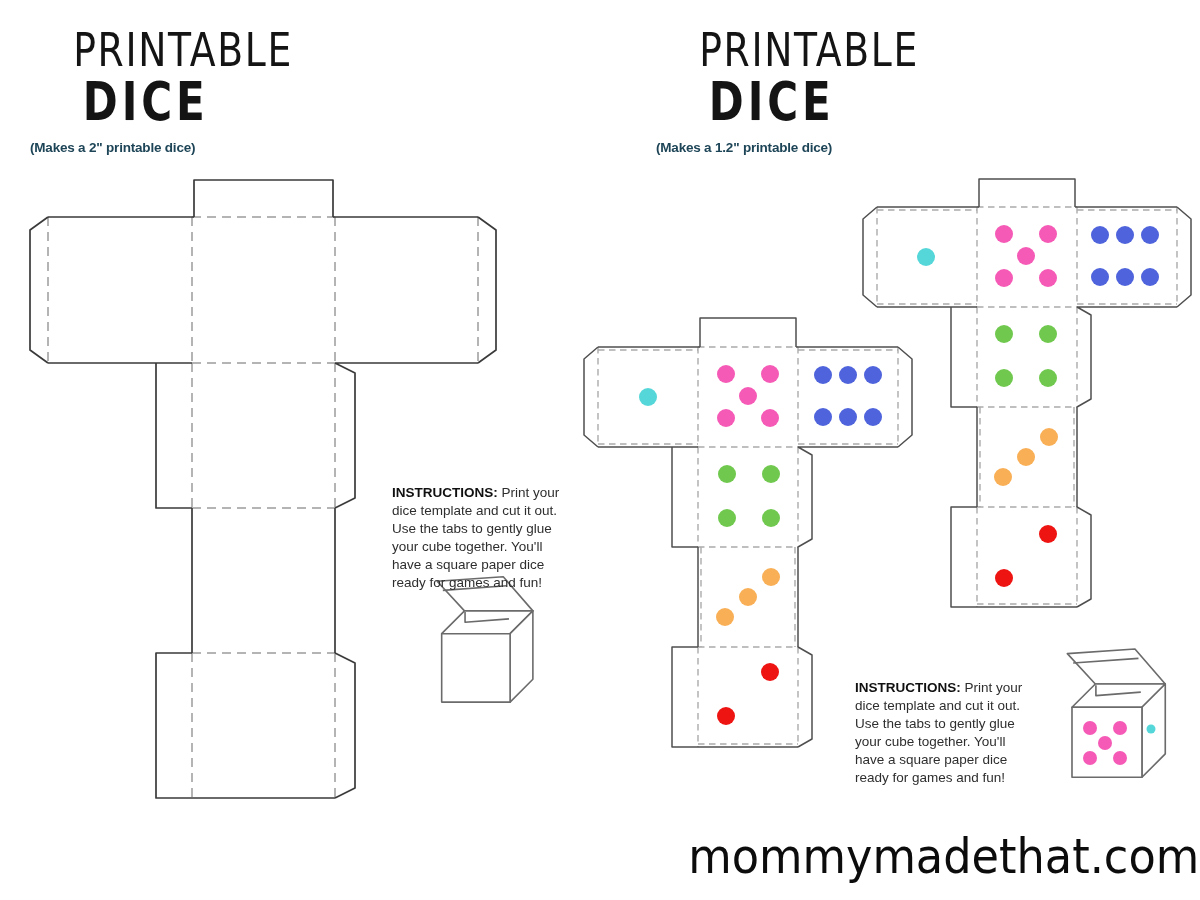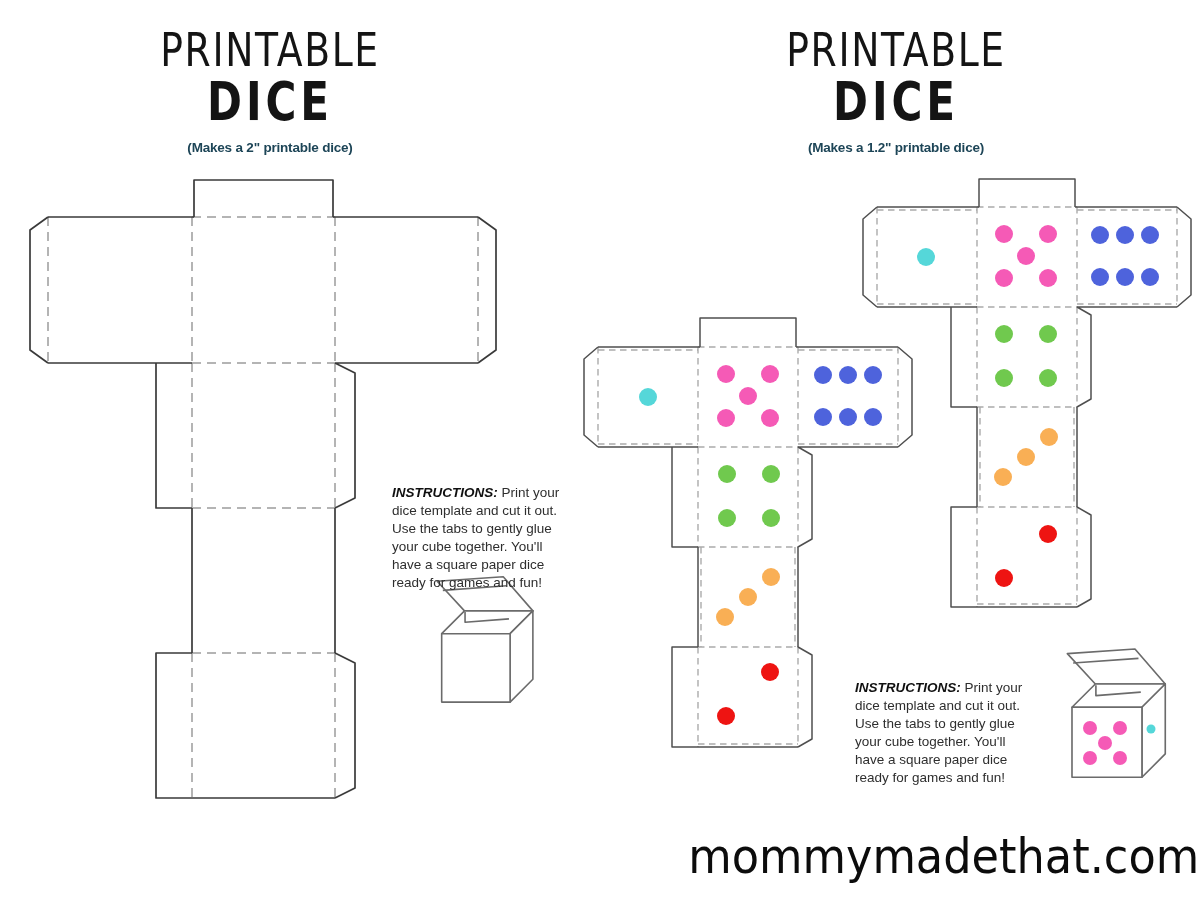--- a/index.html
+++ b/index.html
@@ -1,39 +1,39 @@
 <!DOCTYPE html>
 <html><head>
 <meta charset="utf-8">
 <style>
   html,body{margin:0;padding:0;}
   body{
     width:1200px;height:900px;position:relative;overflow:hidden;
     background:#ffffff;font-family:"Liberation Sans",sans-serif;
   }
   #art{position:absolute;left:0;top:0;}
-  .header{position:absolute;text-align:center;color:#141414;}
+  .header{position:absolute;text-align:left;color:#141414;}
   .header-left{left:30px;top:26px;width:480px;}
   .header-right{left:656px;top:26px;width:480px;}
   .t1{
     display:block;font-family:"DejaVu Sans",sans-serif;font-size:46px;
     letter-spacing:2px;line-height:1.05;transform:scaleX(.82);transform-origin:center;
   }
   .t2{
     display:block;font-family:"DejaVu Sans",sans-serif;font-weight:bold;font-size:54px;
     letter-spacing:5px;line-height:1;margin-top:1px;transform:scaleX(.78);transform-origin:center;
   }
   .sub{
     display:block;font-weight:bold;font-size:13.5px;margin-top:11px;
     letter-spacing:-0.2px;color:#1d4557;
   }
   .instr{
     position:absolute;width:180px;font-size:13.5px;line-height:1.33;color:#2e2e2e;
   }
-  .instr .lbl{font-weight:bold;color:#101010;font-style:italic;}
+  .instr .lbl{font-weight:bold;color:#101010;}
   .instr-left{left:392px;top:484px;}
   .instr-right{left:855px;top:679px;}
   .site{
     position:absolute;left:670px;top:828px;width:520px;text-align:center;
     font-family:"DejaVu Sans",sans-serif;font-size:48px;color:#0c0c0c;
     transform:scaleX(.93);transform-origin:center;white-space:nowrap;
   }
 </style>
 </head>
 <body>

